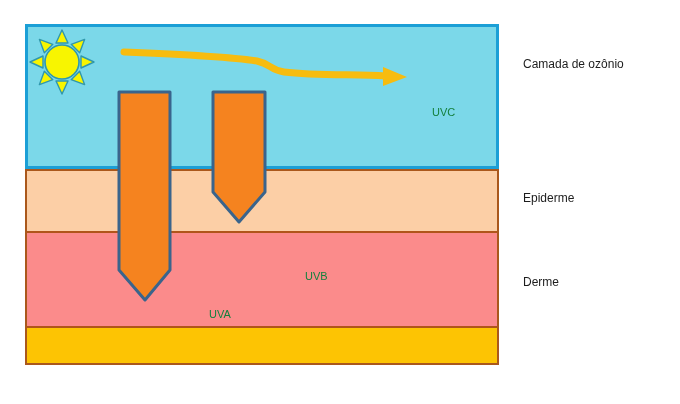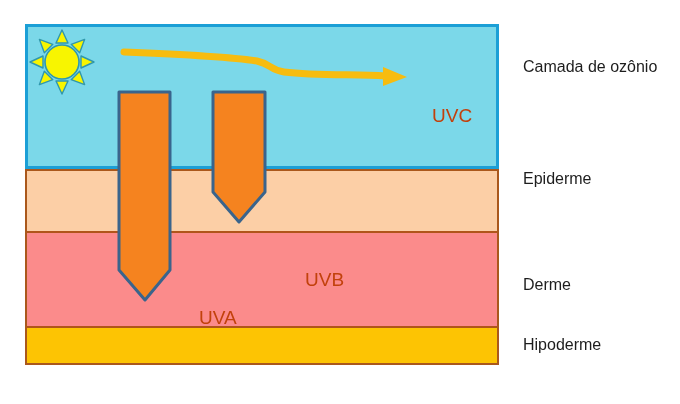--- a/index.html
+++ b/index.html
@@ -60,38 +60,38 @@
   }
   
   .sun-core   { fill: #f8f500; stroke: #2f97ae; stroke-width: 1.6px; }
   .sun-ray    { fill: #f8f500; stroke: #2f97ae; stroke-width: 1.4px; stroke-linejoin: round; }
   .uvc-beam   { fill: none; stroke: #f7bc0f; stroke-width: 7px; stroke-linecap: round; }
   .uvc-head   { fill: #f7bc0f; stroke: none; }
   .uv-arrow   { fill: #f5831f; stroke: #3a648c; stroke-width: 3px; stroke-linejoin: round; }
   
   .diag-label {
     position: absolute;
-    color: #c2410c;
-    font-size: 19px;
+    color: #15803d;
+    font-size: 11px;
     line-height: 1.1;
     white-space: nowrap;
   }
   .side-label {
     position: absolute;
     left: 523px;
     color: #1d1d1d;
-    font-size: 16px;
+    font-size: 12px;
     line-height: 1.15;
     white-space: nowrap;
   }
   .lbl-uvc { left: 407px; top: 82px; }
   .lbl-uvb { left: 280px; top: 201px; margin-top: 45px; }
-  .lbl-uva { left: 174px; top: 284px; }
+  .lbl-uva { left: 184px; top: 284px; }
   .side-ozone     { top: 58px; }
-  .side-epiderme  { top: 170px; }
+  .side-epiderme  { top: 192px; }
   .side-derme     { top: 261px; margin-top: 15px; }
   .side-hipoderme { top: 336px; }
 </style>
 </head>
 <body>
 
 <div class="stage">
 
   <div class="diagram-box">
 
@@ -139,15 +139,14 @@
     </svg>
 
     <div class="diag-label lbl-uvc">UVC</div>
     <div class="diag-label lbl-uvb">UVB</div>
     <div class="diag-label lbl-uva">UVA</div>
   </div>
 
   <div class="side-label side-ozone">Camada de ozônio</div>
   <div class="side-label side-epiderme">Epiderme</div>
   <div class="side-label side-derme">Derme</div>
-  <div class="side-label side-hipoderme">Hipoderme</div>
 
 </div>
 
 </body></html>

